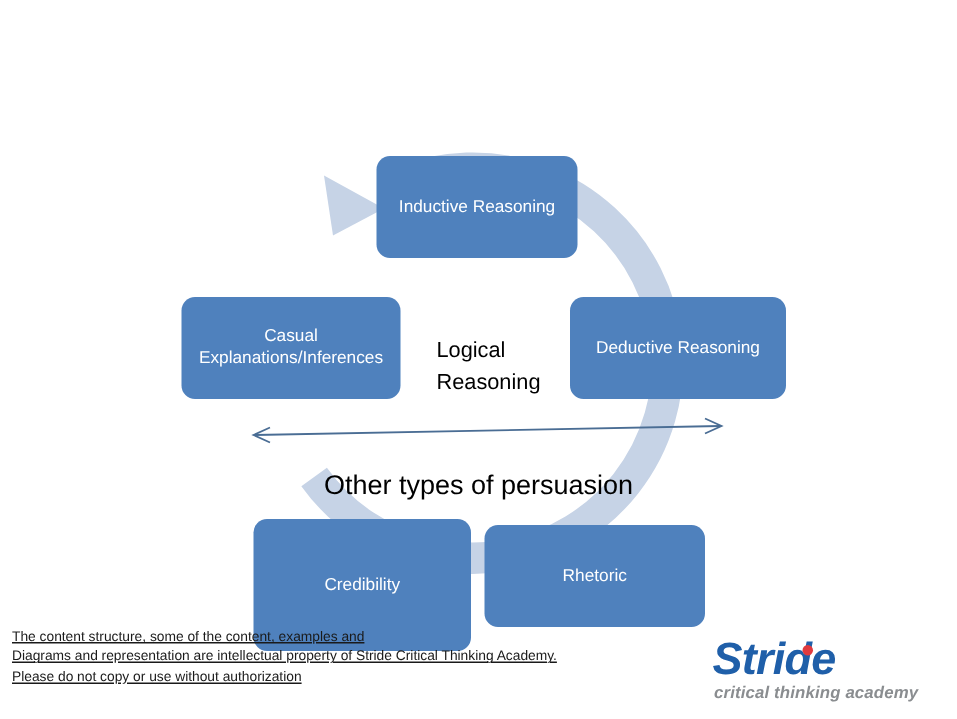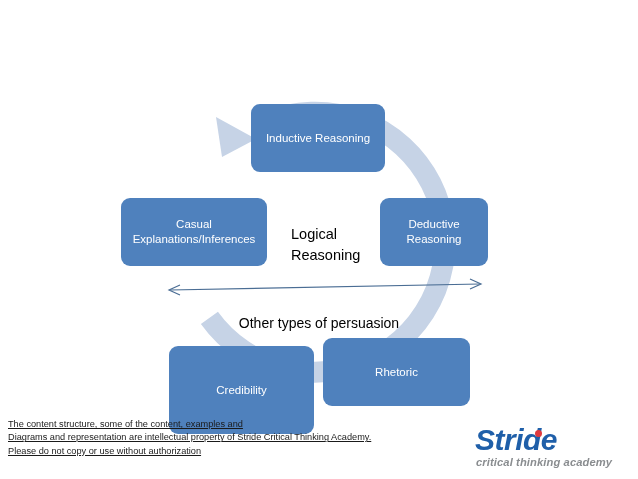--- a/index.html
+++ b/index.html
@@ -61,38 +61,38 @@
   }
   #box-inductive {
     left: 251px;
     top: 104px;
     width: 134px;
     height: 68px;
   }
   #box-deductive {
     left: 380px;
     top: 198px;
-    width: 108px;
+    width: 144px;
     height: 68px;
   }
   #box-causal {
     left: 121px;
     top: 198px;
     width: 146px;
     height: 68px;
   }
   #box-credibility {
     left: 169px;
     top: 346px;
     width: 145px;
     height: 88px;
   }
   #box-rhetoric {
     left: 323px;
-    top: 338px;
+    top: 350px;
     width: 147px;
     height: 68px;
   }
   .node-box .label-line {
     display: block;
   }
 
   
   #center-label {
     position: absolute;
@@ -115,21 +115,21 @@
     pointer-events: none;
   }
 
   
   #persuasion-label {
     position: absolute;
     left: 0;
     top: 313px;
     width: 638px;
     text-align: center;
-    font-size: 14px;
+    font-size: 18px;
     line-height: 20px;
     color: #000000;
   }
 
   
   #disclaimer {
     position: absolute;
     left: 8px;
     top: 418px;
     width: 420px;

